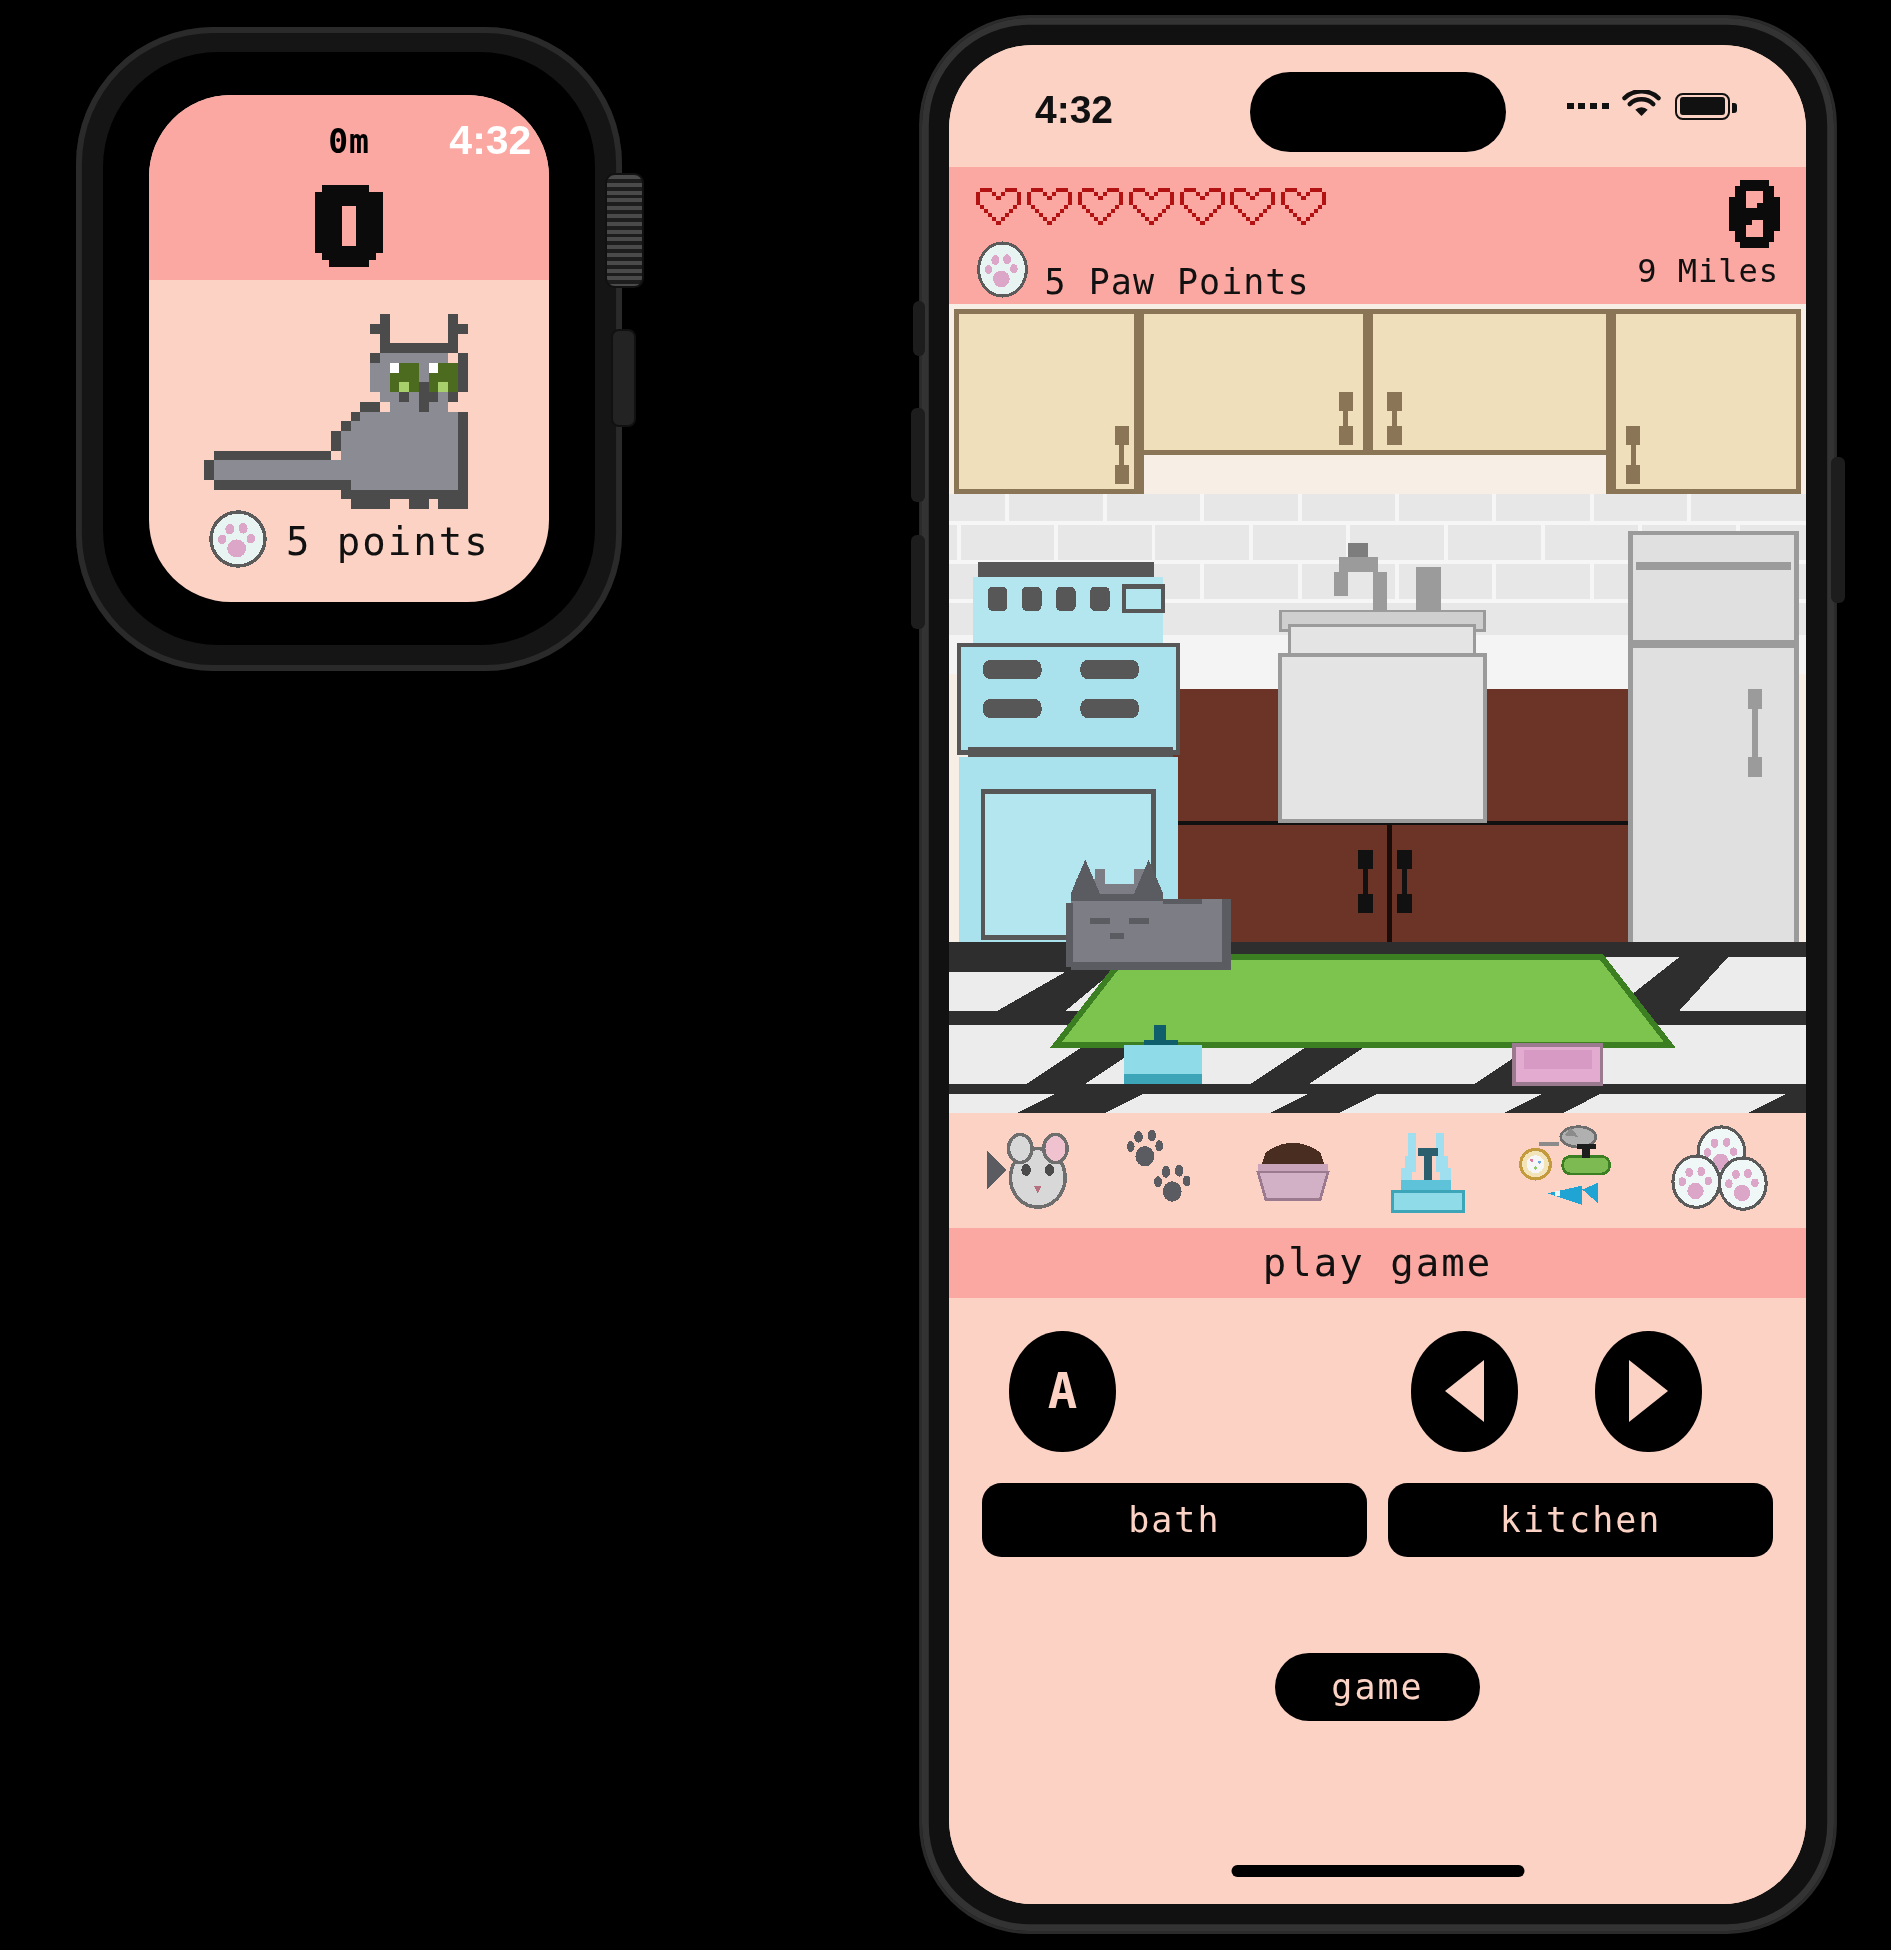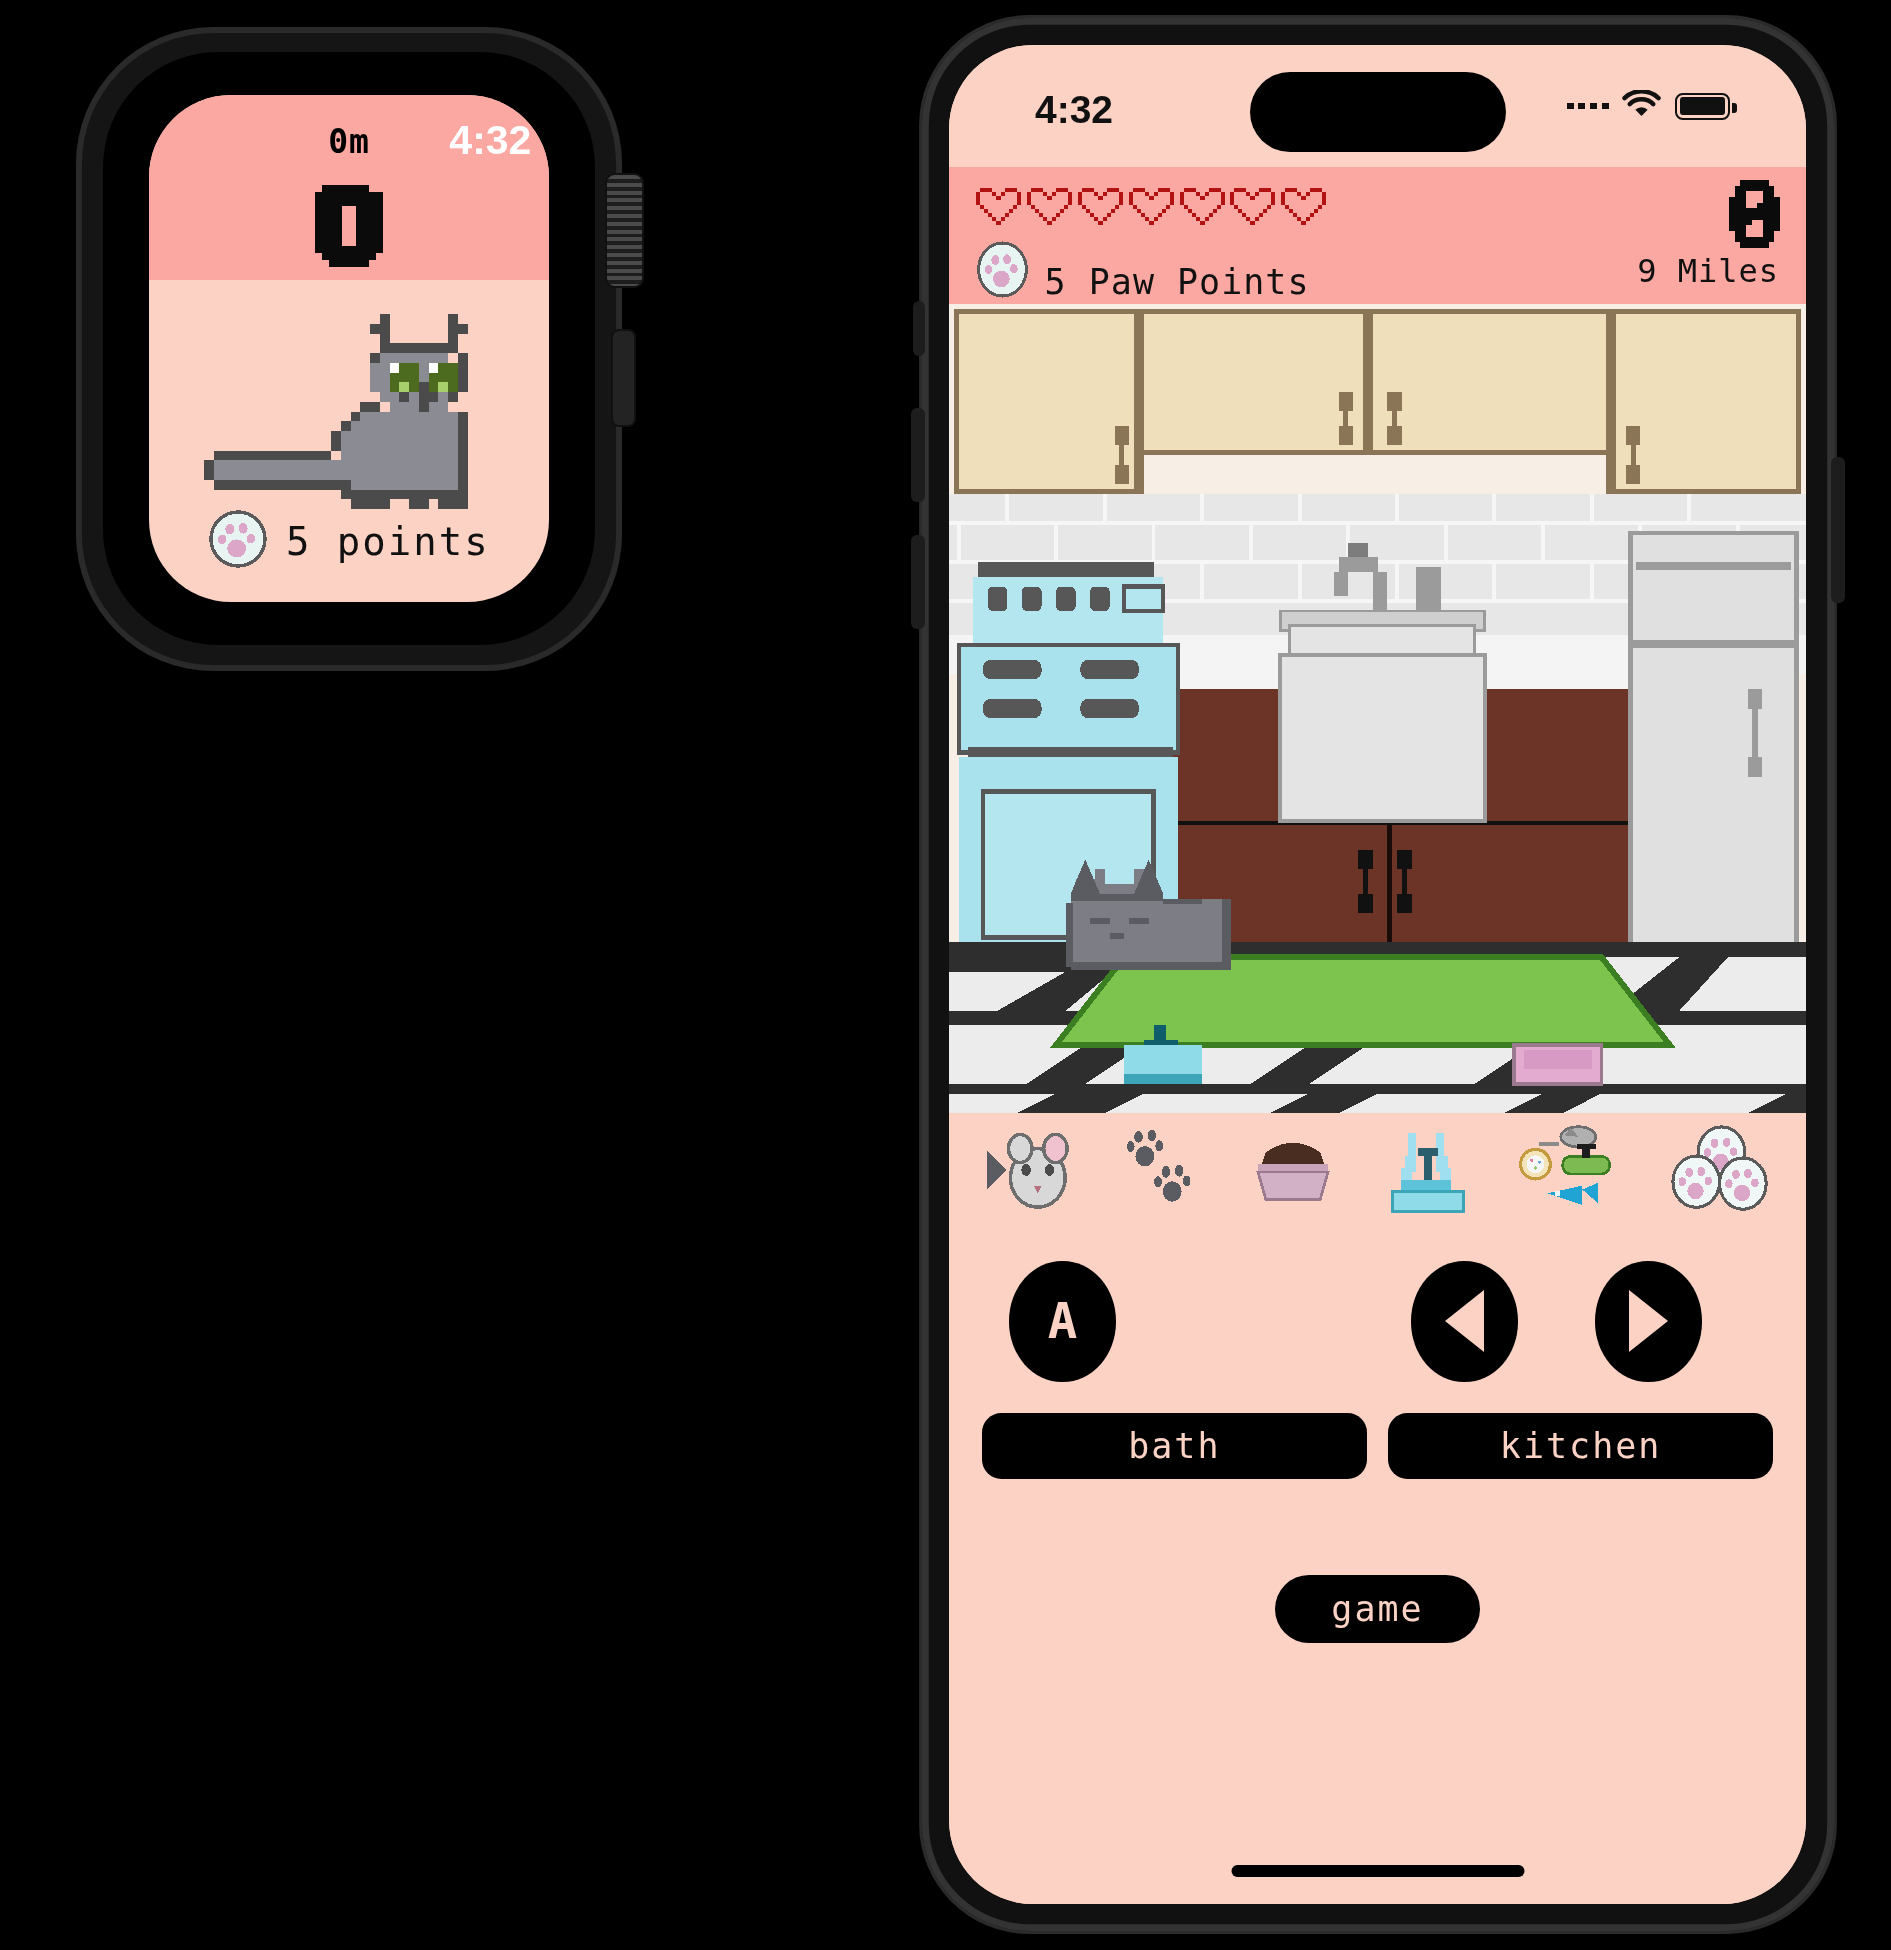--- a/index.html
+++ b/index.html
@@ -149,21 +149,21 @@
   }
   .rbtn.a { left: 60px; }
   .rbtn.left { left: 462px; }
   .rbtn.right { left: 646px; }
   .a-label { color: #fbd2c4; font-size: 49px; font-weight: bold; }
   .tri-l { width: 0; height: 0; border-top: 31px solid transparent; border-bottom: 31px solid transparent; border-right: 39px solid #fbd2c4; }
   .tri-r { width: 0; height: 0; border-top: 31px solid transparent; border-bottom: 31px solid transparent; border-left: 39px solid #fbd2c4; }
 
   .roomtabs { display: flex; justify-content: center; gap: 21.5px; padding: 0 33px; }
   .roomtab {
-    flex: 1; height: 66px; background: #000; border-radius: 19.5px;
+    flex: 1; height: 74px; background: #000; border-radius: 19.5px;
     display: flex; align-items: center; justify-content: center;
     color: #fbd2c4; font-size: 35px; letter-spacing: 2px; cursor: pointer;
   }
   .infowrap { display: flex; justify-content: center; margin-top: 96px; }
   .infobtn {
     width: 205px; height: 68px; background: #000; border-radius: 35px;
     display: flex; align-items: center; justify-content: center;
     color: #fbd2c4; font-size: 35px; letter-spacing: 2px; cursor: pointer;
   }
   .homebar {
@@ -794,20 +794,23 @@
                   <ellipse cx="19.8" cy="12.4" rx="1" ry="1.2"></ellipse>
                 <ellipse cx="14.9" cy="15" rx="0.95" ry="1.1"></ellipse>
                   <ellipse cx="21.6" cy="14.8" rx="0.95" ry="1.1"></ellipse>
                 <ellipse cx="18.3" cy="17.4" rx="2.1" ry="2.1"></ellipse>
               </g>
             </g>
           </svg>
         </div>
       </div>
 
+      <div class="playbar">
+        <span class="playbar-label">play game</span>
+      </div>
 
       <div class="controls">
         <div class="dpad">
           <div class="rbtn a">
             <span class="a-label">A</span>
           </div>
           <div class="rbtn left">
             <span class="tri-l"></span>
           </div>
           <div class="rbtn right">

